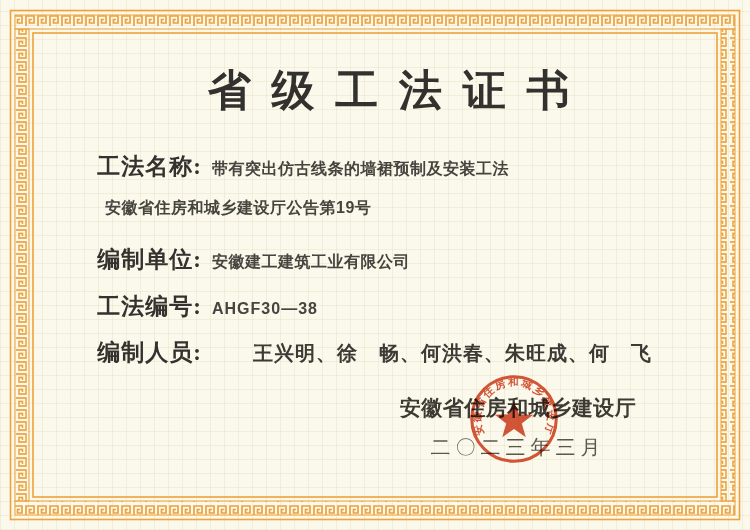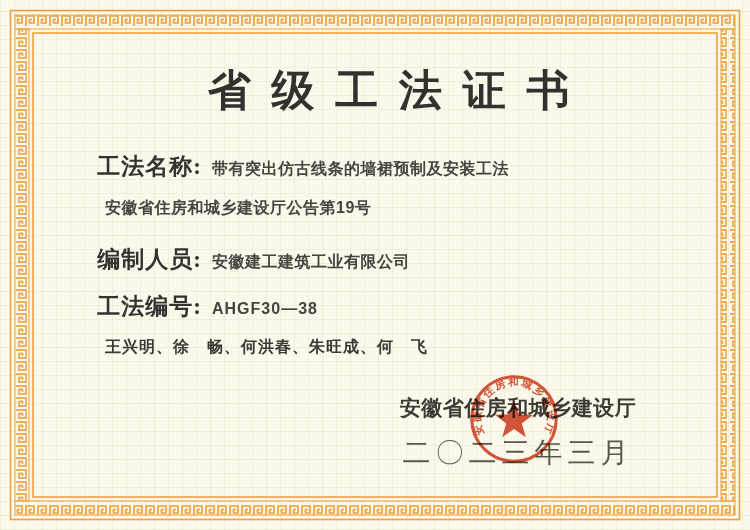--- a/index.html
+++ b/index.html
@@ -31,31 +31,31 @@
     font-size:23px;font-weight:800;letter-spacing:1px;color:#33322e;
   }
   .value{
     margin-left:10px;
     font-family:"Liberation Sans","DejaVu Sans",sans-serif;
     font-size:16px;font-weight:700;color:#45443f;letter-spacing:.5px;
   }
   .value.code{letter-spacing:1px;}
   .value.script{
     font-family:"Liberation Serif","DejaVu Serif",serif;
-    font-size:16px;font-weight:700;color:#3b3a35;letter-spacing:1px;
+    font-size:20px;font-weight:700;color:#3b3a35;letter-spacing:1px;padding-left:41px;
   }
   .footer{position:absolute;left:398px;top:394px;width:240px;text-align:center;}
   .issuer{
     font-family:"Liberation Serif","DejaVu Serif",serif;
     font-size:21px;font-weight:800;color:#3d3a33;letter-spacing:.5px;
   }
   .date{
     margin-top:12px;
     font-family:"Liberation Serif","DejaVu Serif",serif;
-    font-size:28px;font-weight:400;color:#5b574d;letter-spacing:5px;
+    font-size:20px;font-weight:400;color:#5b574d;letter-spacing:5px;
   }
   .seal{
     position:absolute;left:466px;top:371px;width:96px;height:96px;
     mix-blend-mode:multiply;opacity:.92;pointer-events:none;
   }
 </style>
 </head>
 <body>
 
 <div class="cert">
@@ -84,28 +84,29 @@
 
   <div class="fields">
     <div class="row">
       <span class="label">工法名称:</span>
       <span class="value">带有突出仿古线条的墙裙预制及安装工法</span>
     </div>
     <div class="row">
       <span class="value">安徽省住房和城乡建设厅公告第19号</span>
     </div>
     <div class="row">
-      <span class="label">编制人员:</span>
+      <span class="label">编制单位:</span>
       <span class="value">安徽建工建筑工业有限公司</span>
     </div>
     <div class="row">
       <span class="label">工法编号:</span>
       <span class="value code">AHGF30—38</span>
     </div>
     <div class="row">
+      <span class="label">编制人员:</span>
       <span class="value script">王兴明、徐　畅、何洪春、朱旺成、何　飞</span>
     </div>
   </div>
 
   <div class="footer">
     <div class="issuer">安徽省住房和城乡建设厅</div>
     <div class="date">二〇二三年三月</div>
   </div>
 
   <svg class="seal" viewBox="0 0 100 100" aria-hidden="true">

